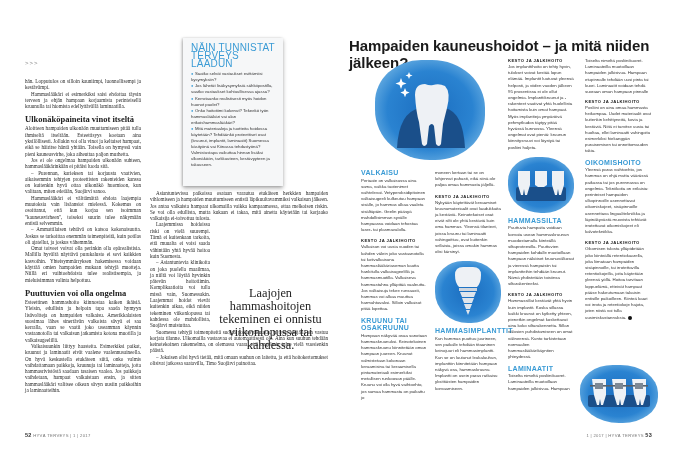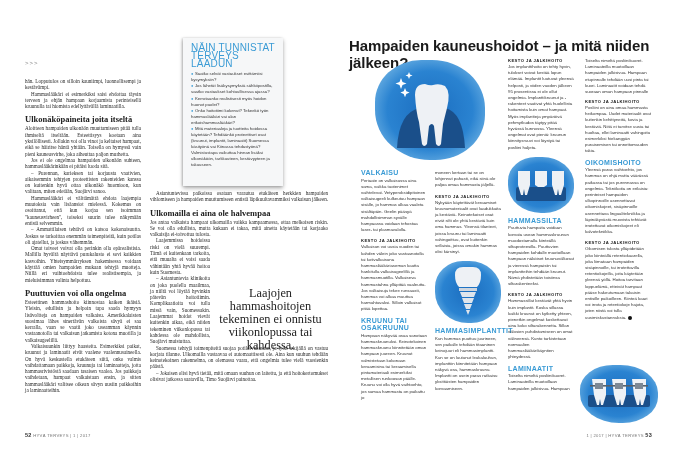--- a/index.html
+++ b/index.html
@@ -51,21 +51,21 @@
 <body>
 
 <div class="page page-left">
 
   <div class="dots">&gt;&gt;&gt;</div>
 
   <div class="col serif-text" style="left:25px; top:78px; width:116px;">
     <p class="noindent">hän. Lopputulos on silloin kauniimpi, luonnollisempi ja kestävämpi.</p>
     <p>Hammaslääkäri ei esimerkiksi saisi ehdottaa täysin terveen ja ehjän hampaan korjaamista perinteisellä kruunulla tai hiomista edellyttävällä laminaatilla.</p>
 
-    <h2 class="serif-h">Ulkonäköpaineita joita itseltä</h2>
+    <h2 class="serif-h">Ulkonäköpaineita vinot itseltä</h2>
     <p class="noindent">Aloitteen hampaiden ulkonäön muuttamiseen pitää tulla ihmiseltä itseltään. Esteettisyys koetaan aina yksilöllisesti. Jollakin voi olla vinot ja keltaiset hampaat, eikä se häiritse häntä yhtään. Toisella on hymyssä vain pieni kauneusvirhe, joka aiheuttaa paljon murhetta.</p>
     <p>Jos ei ole ongelmaa hampaiden ulkonäön suhteen, hammaslääkärinkään ei pitäisi luoda sitä.</p>
     <p>– Purennan, karieksen tai korjausta vaativien, aikaisemmin tehtyjen proteettisten rakenteiden kanssa on kuitenkin hyvä ottaa ulkonäkö huomioon, kun valitaan, miten edetään, Suojärvi sanoo.</p>
     <p>Hammaslääkäri ei välttämättä ehdota laajempia muutoksia vain lisäansiot mielessä. Kokemus on osoittanut, että kun korjaa sen isoimman "kauneusvirheen", toiseksi suurin tulee näkymään entistä selvemmin.</p>
     <p>– Ammattilaisen tehtävä on katsoa kokonaisuutta. Joskus se tarkoittaa enemmän toimenpiteitä, kuin potilas oli ajatellut, ja joskus vähemmän.</p>
     <p>Omat toiveet voivat olla perinkin olla epärealistisia. Mallilla hyvältä näyttävä purukalusto ei sovi kaikkien kasvoihin. Yhteisymmärryksen hakemisessa voidaan käyttää omien hampaiden mukaan tehtyjä muotteja. Niillä eri vaihtoehdoista tulee realistisempia, ja mieluisimman valinta helpottuu.</p>
 
     <h2 class="serif-h">Puuttuvien voi olla ongelma</h2>
     <p class="noindent">Esteettinen hammashoito kiinnostaa kaiken ikäisiä. Yleisin, edullisin ja helpoin tapa saada hymyyn lisävoltteja on hampaiden valkaisu. Amerikkalaisten suosimaa lähes sinertävän valkoista sävyä ei saa kerralla, vaan se vaatii joko useamman käynnin vastaanotolla tai valkaisun jatkamista kotona muotilla ja valkaisugeelillä.</p>
     <p>Valkaisuunkin liittyy haasteita. Esimerkiksi paikat, kruunut ja laminaatit eivät vaalene vaalennusaineella. On hyvä keskustella etukäteen siitä, onko valmis vaihdattamaan paikkoja, kruunuja tai laminaatteja, jotta hammasrivistöstä saadaan tasaisen vaalea. Jos paikkoja vaihdetaan, hampaat valkaistaan ensin, ja sitten hammaslääkäri valitsee oikean sävyn uusiin paikkoihin ja laminaatteihin.</p>
@@ -80,21 +80,20 @@
       <li><span class="bullet">●</span><span>Saatko selvät vastaukset esittämiisi kysymyksiin?</span></li>
       <li><span class="bullet">●</span><span>Jos lähetät lisäkysymyksiä sähköpostilla, saatko vastaukset kohtuullisessa ajassa?</span></li>
       <li><span class="bullet">●</span><span>Kerrotaanko realistisesti myös hoidon huonot puolet?</span></li>
       <li><span class="bullet">●</span><span>Onko hoitotiimi kokenut? Tekeekö työn hammaslääkäri vai alan erikoishammaslääkäri?</span></li>
       <li><span class="bullet">●</span><span>Mitä materiaaleja ja tuotteita hoidossa käytetään? Tehdäänkö proteettiset osat (kruunut, implantit, laminaatit) Suomessa käsityönä vai Kiinassa tehdastyönä? Valmistustapa vaikuttaa hinnan lisäksi ulkonäköön, tarkkuuteen, kestävyyteen ja takuuseen.</span></li>
     </ul>
   </div>
 
   <div class="col serif-text" style="left:150px; top:190px; width:178px;">
     <p>Asiantuntevissa paikoissa osataan varautua etukäteen herkkien hampaiden vihlomiseen ja hampaiden muuttumiseen entistä läpikuultavammiksi valkaisun jälkeen.</p>
-    <h2 class="serif-h">Ulkomailla ei aina ole halvempaa</h2>
     <p class="noindent">Jos antaa valkaista hampaat ulkomailla vaikka kampaamossa, ottaa melkoisen riskin. Se voi olla edullista, mutta kukaan ei takaa, mitä ainetta käytetään tai korjaako valkaisija ei-toivottua tulosta.</p>
     <p style="width:60px;">Laajemmissa hoidoissa riski on vielä suurempi. Tämä ei kuitenkaan tarkoita, että muualta ei voisi saada vähintään yhtä hyvää hoitoa kuin Suomesta.</p>
     <p style="width:60px;">– Asiantuntevia klinikoita on joka puolella maailmaa, ja niiltä voi löytää hyvinkin pätevän hoitotiimin. Komplikaatioita voi tulla missä vain, Suomessakin. Laajemmat hoidot vievät kuitenkin aikaa, eikä niiden tekeminen viikonlopussa tai kahdessa ole mahdollista, Suojärvi muistuttaa.</p>
     <p>Suomessa tehtyjä toimenpiteitä suojaa potilasvakuutus, ja työn tekijällä on vastuu korjata tilanne. Ulkomailla vastaavaa ei automaattisesti ole. Aina kun suuhun tehdään keinotekoinen rakennelma, on olemassa vaara, että ongelmia tulee vielä vuosienkin päästä.</p>
     <p>– Jokaisen olisi hyvä tietää, mitä omaan suuhun on laitettu, ja että hoitokertomukset olisivat jatkossa saatavilla, Timo Suojärvi painottaa.</p>
   </div>
 
   <div class="pullquote">Laajojen hammashoitojen tekeminen ei onnistu viikonlopussa tai kahdessa.</div>
 
   <div class="folio" style="left:25px;">

